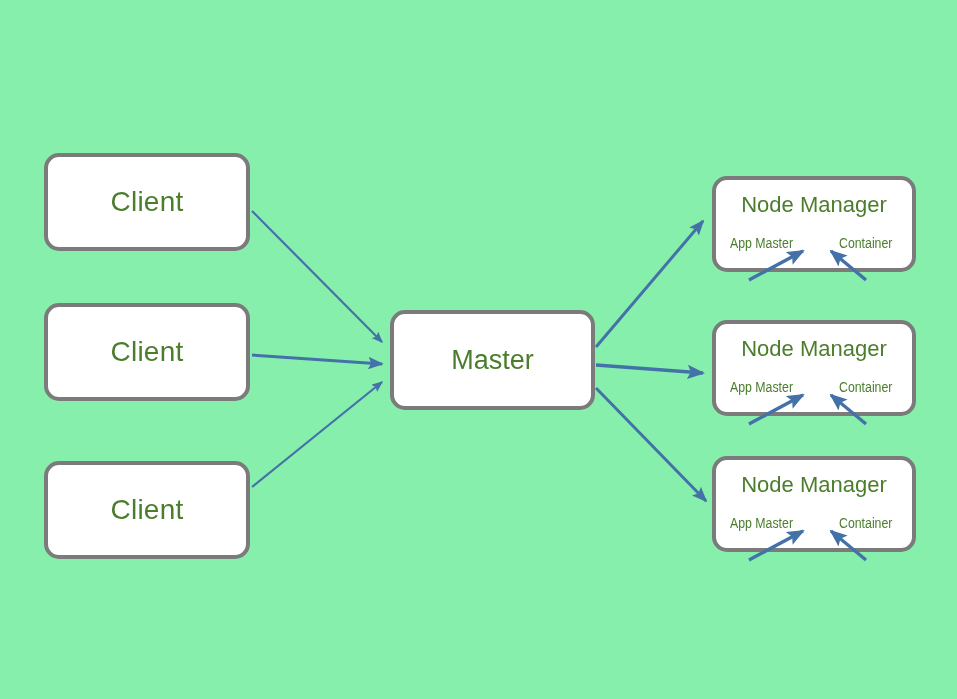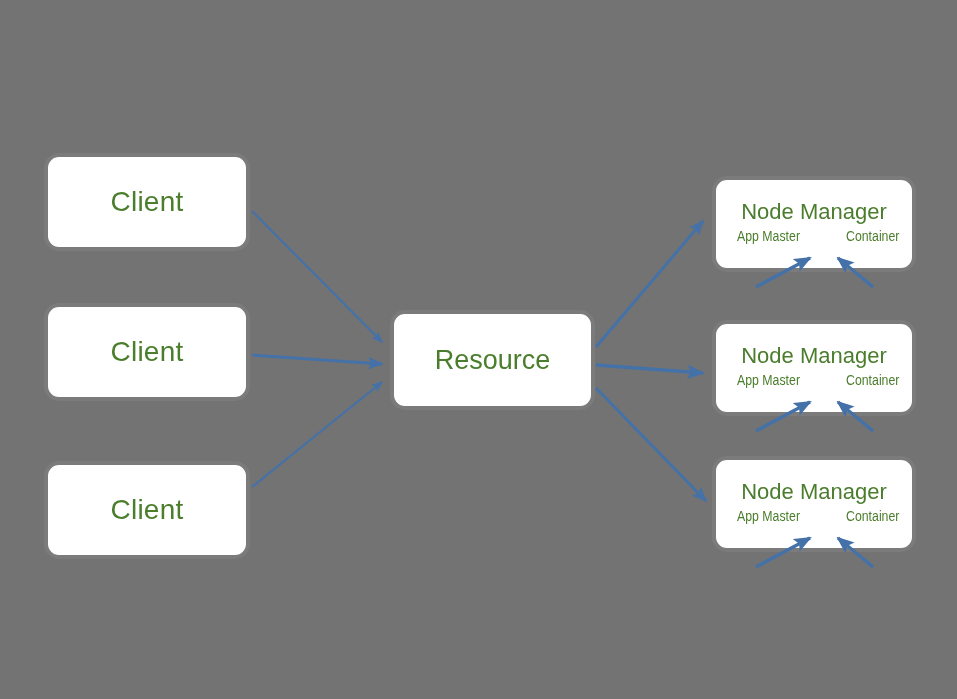--- a/index.html
+++ b/index.html
@@ -8,21 +8,21 @@
     padding: 0;
     background: #ffffff;
   }
   body {
     font-family: "Liberation Sans", sans-serif;
   }
   #canvas {
     position: relative;
     width: 957px;
     height: 699px;
-    background: #737373;
+    background: #86efac;
     overflow: hidden;
   }
   #edges {
     position: absolute;
     left: 0;
     top: 0;
     width: 957px;
     height: 699px;
     pointer-events: none;
   }
@@ -65,21 +65,21 @@
     line-height: 1.28;
     text-align: center;
     white-space: nowrap;
   }
   .nm-box {
     left: 712px;
     width: 204px;
     height: 96px;
     justify-content: flex-start;
     align-items: stretch;
-    padding: 12px;
+    padding: 5px;
   }
   #node-manager-box-1 { top: 176px; }
   #node-manager-box-2 { top: 320px; }
   #node-manager-box-3 { top: 456px; }
   .nm-title {
     color: #4a7d2c;
     font-size: 22px;
     font-weight: 400;
     text-align: center;
     margin-top: 9px;
@@ -161,21 +161,21 @@
   <div class="node-box client-box" id="client-box-2">
     <div class="client-label">Client</div>
   </div>
 
   <div class="node-box client-box" id="client-box-3">
     <div class="client-label">Client</div>
   </div>
 
   <div class="node-box" id="resource-manager-box">
     <div class="rm-label">
-      <div>Resource</div>
+      <div>Master</div>
     </div>
   </div>
 
   <div class="node-box nm-box" id="node-manager-box-1">
     <div class="nm-title">Node Manager</div>
     <div class="nm-inner">
       <svg class="nm-svg" viewBox="0 0 204 96" xmlns="http://www.w3.org/2000/svg">
         <line x1="28" y1="64" x2="82" y2="35" stroke="#4472a8" stroke-width="3.4" marker-end="url(#arrowhead)"></line>
         <line x1="145" y1="64" x2="110" y2="35" stroke="#4472a8" stroke-width="3.4" marker-end="url(#arrowhead)"></line>
       </svg>

